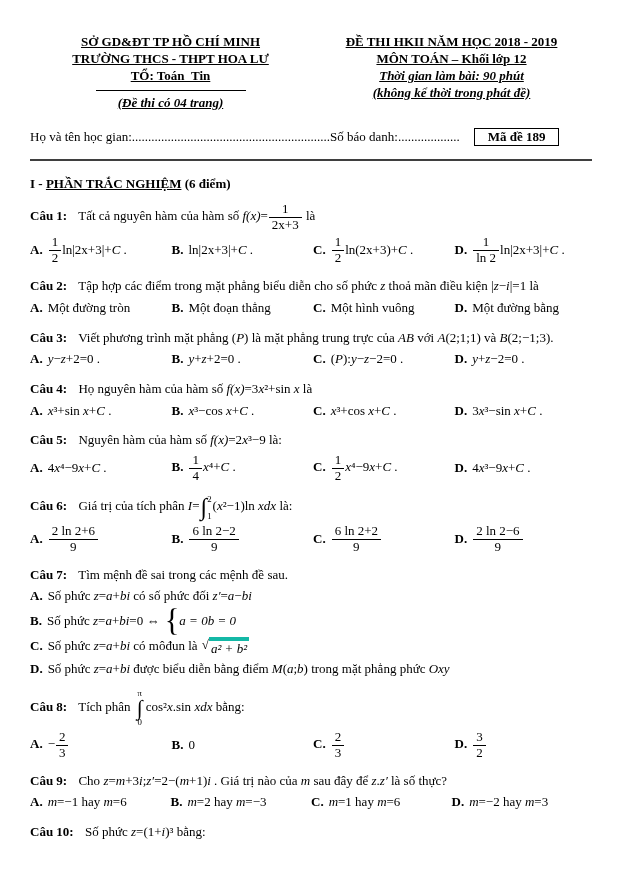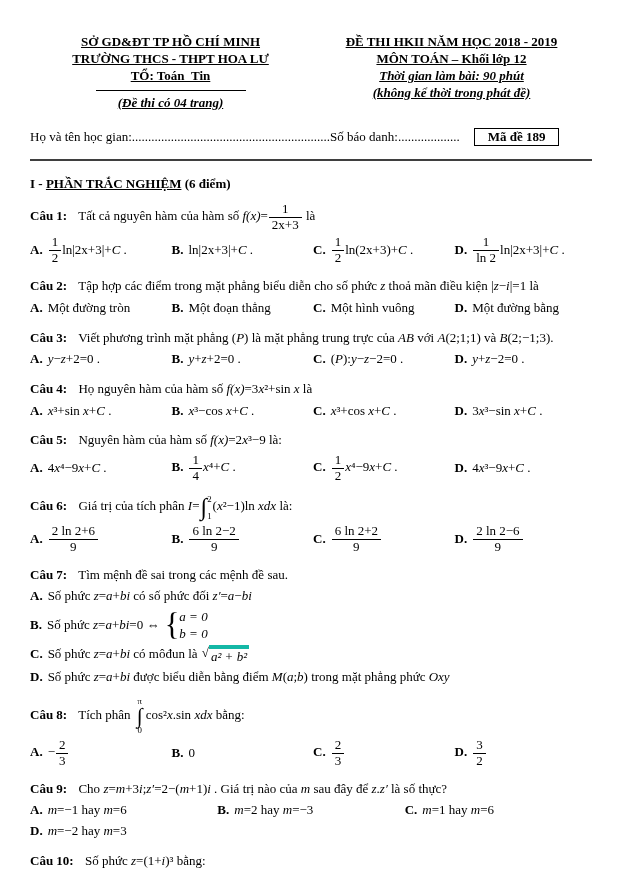--- a/index.html
+++ b/index.html
@@ -28,42 +28,42 @@
 
   .section { margin-top: 15px; font-weight: bold; }
   .section .u { text-decoration: underline; }
 
   
   .question { margin-top: 10px; }
   .stem { margin: 0; line-height: 1.5; }
   .qlabel { font-weight: bold; margin-right: 8px; }
   .answers { margin-top: 3px; }
   .answers.row4 { display: grid; grid-template-columns: repeat(4, 1fr); align-items: center; column-gap: 4px; }
-  .answers.grid2 { display: grid; grid-template-columns: 1fr 1fr 1fr; row-gap: 2px; }
+  .answers.grid2 { display: grid; grid-template-columns: 1fr 1fr 1fr 1fr; row-gap: 2px; }
   .answers.stack .answer { display: block; margin-top: 3px; }
   .answer { line-height: 1.45; }
   .letter { font-weight: bold; margin-right: 5px; }
 
   
   .mi { font-style: italic; }
   .fr { display: inline-flex; flex-direction: column; text-align: center; vertical-align: middle; margin: 0 1px; }
   .fr .n { display: block; border-bottom: 1px solid #000; padding: 0 3px; line-height: 1.15; }
   .fr .d { display: block; padding: 0 3px; line-height: 1.15; }
   .ints { display: inline-flex; align-items: center; vertical-align: middle; margin: 0 1px; }
   .ints .sym { font-size: 185%; line-height: 1; }
   .ints .lims { display: inline-flex; flex-direction: column; justify-content: space-between; font-size: 68%; line-height: 1; height: 3.1em; padding-top: .2em; }
   .intc { display: inline-flex; flex-direction: column; align-items: center; vertical-align: middle; margin: 0 3px; line-height: 1; }
   .intc .lim { font-size: 68%; line-height: 1; }
   .intc .sym { font-size: 165%; line-height: .95; }
   .sq { display: inline-flex; vertical-align: middle; align-items: stretch; margin: 0 1px; }
   .sq .rsym { line-height: 1.25; }
   .sq .rc { border-top: 4px solid #14b8a6; padding: 0 2px; line-height: 1.25; }
   .cases { display: inline-flex; align-items: center; vertical-align: middle; margin-left: 2px; }
   .cases .br { font-size: 235%; line-height: .8; font-weight: normal; }
-  .cases .rows { display: inline-flex; flex-direction: column; line-height: 1.25; text-align: left; }
+  .cases .rows { display: inline-flex; line-height: 1.25; text-align: left; }
 </style>
 </head>
 <body>
 
 <div class="page">
 
   <div class="hdr">
     <div class="hdr-col">
       <span class="b">SỞ GD&amp;ĐT TP HỒ CHÍ MINH</span>
       <span class="b">TRƯỜNG THCS - THPT HOA LƯ</span>

